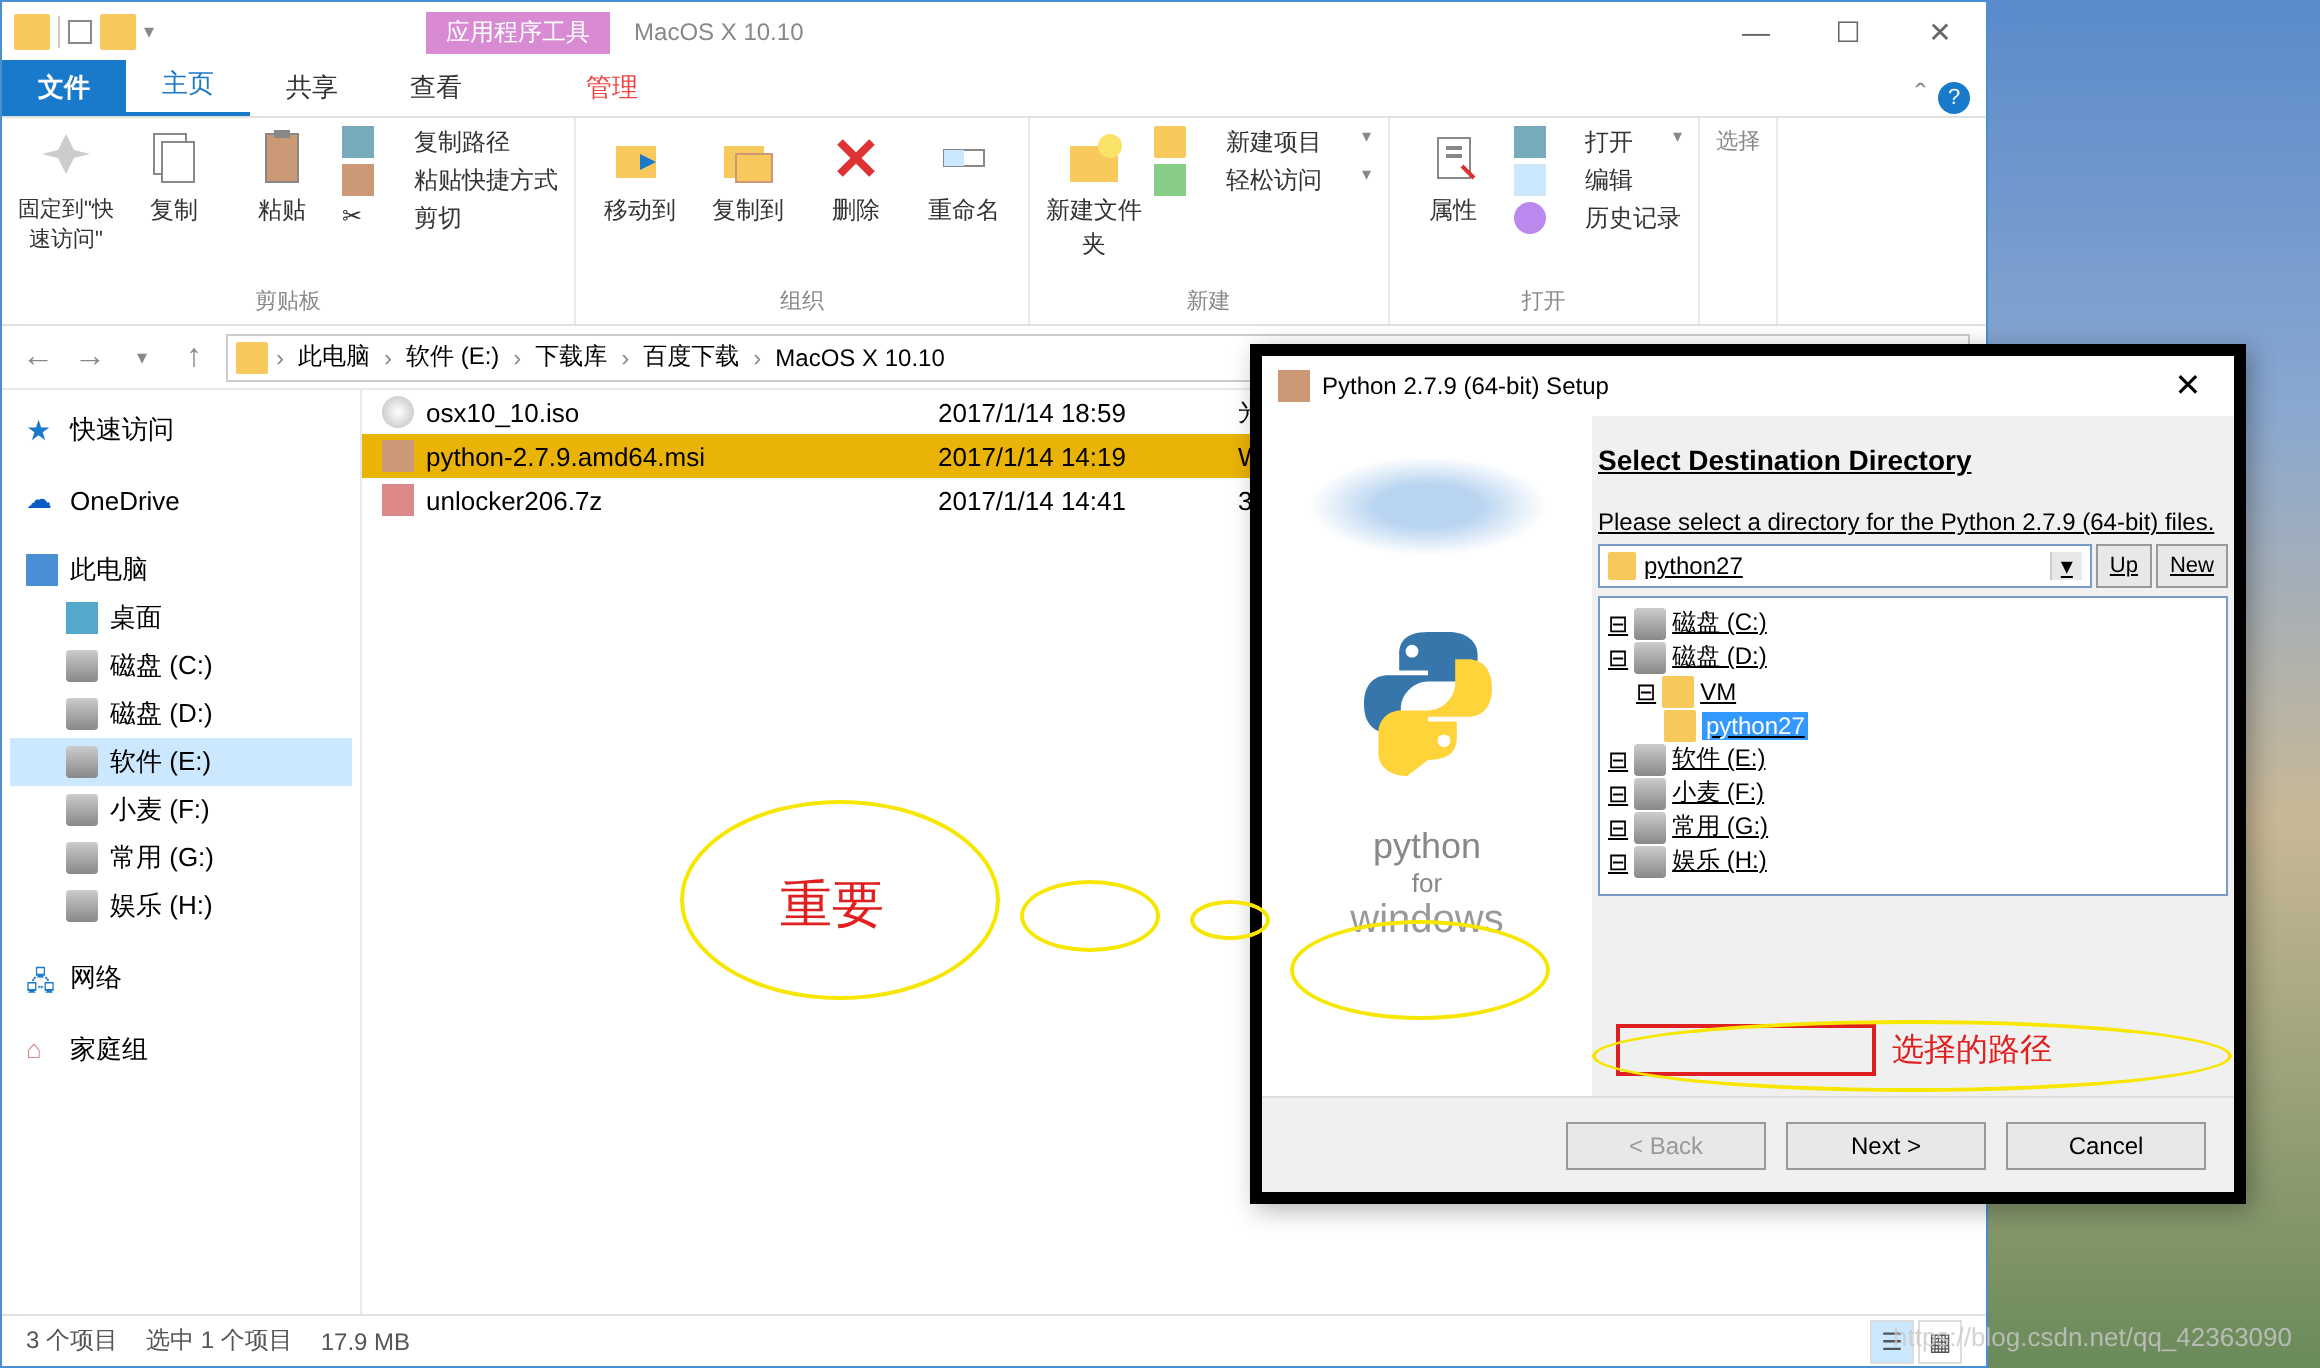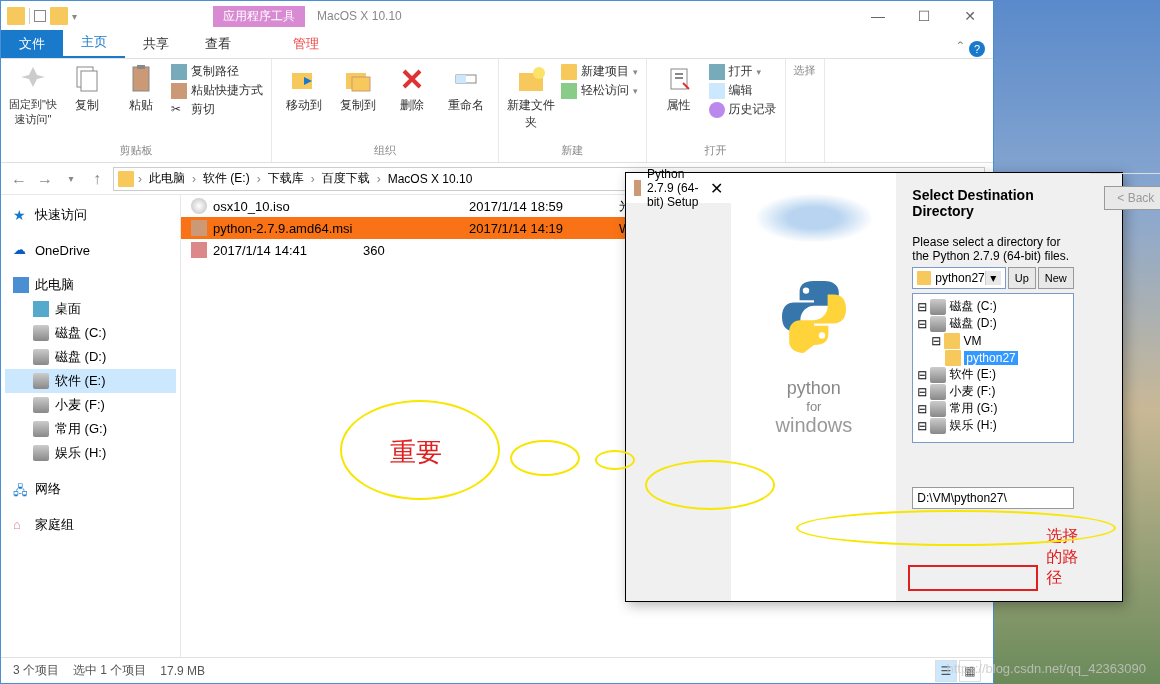--- a/index.html
+++ b/index.html
@@ -6,94 +6,94 @@
 body { width: 1160px; height: 684px; overflow: hidden; position: relative; background: linear-gradient(to bottom, #5a8acb 0%, #8aa8d0 30%, #c9b896 60%, #6a8a5a 100%); }
 .explorer { position: absolute; left: 0; top: 0; width: 994px; height: 684px; background: #fff; border: 1px solid #4a8fd4; display: flex; flex-direction: column; }
 .titlebar { height: 30px; background: #fff; display: flex; align-items: center; font-size: 12px; }
 .qat { display: flex; gap: 4px; padding: 0 6px; align-items: center; }
 .qat .ico { width: 18px; height: 18px; display: inline-block; }
 .titlebar .contextual { background: #d88ad3; color: #fff; padding: 2px 10px; font-size: 12px; margin-left: 130px; }
 .titlebar .title { margin-left: 12px; color: #888; }
 .winbtns { margin-left: auto; display: flex; }
 .winbtn { width: 46px; height: 30px; display: flex; align-items: center; justify-content: center; color: #666; font-size: 14px; }
 .tabs-row { height: 28px; display: flex; align-items: flex-end; border-bottom: 1px solid #e0e0e0; }
-.tab-file { background: #1979ca; color: #fff; padding: 5px 18px; font-size: 13px; }
+.tab-file { background: #1979ca; color: #fff; padding: 5px 18px; font-size: 13px; font-weight: bold; }
 .tab { padding: 5px 18px; font-size: 13px; color: #333; }
 .tab.active { border-bottom: 2px solid #1979ca; color: #1979ca; }
 .tab.context { color: #ef4444; margin-left: 26px; }
 .help-row { margin-left: auto; display: flex; align-items: center; padding-right: 8px; gap: 6px; }
 .help-ico { width: 16px; height: 16px; border-radius: 50%; background: #1979ca; color: #fff; font-size: 11px; display: flex; align-items: center; justify-content: center; }
 .ribbon { height: 104px; background: #fff; border-bottom: 1px solid #e0e0e0; display: flex; font-size: 12px; color: #333; }
 .ribbon-group { border-right: 1px solid #e8e8e8; padding: 4px 8px; display: flex; flex-direction: column; }
 .group-content { flex: 1; display: flex; gap: 6px; align-items: flex-start; }
 .group-label { text-align: center; font-size: 11px; color: #888; }
 .big-btn { display: flex; flex-direction: column; align-items: center; gap: 2px; width: 48px; text-align: center; }
 .big-ico { width: 32px; height: 32px; }
 .small-list { display: flex; flex-direction: column; gap: 2px; }
-.small-item { display: flex; align-items: center; gap: 4px; }
+.small-item { display: flex; gap: 20px; }
 .small-ico { width: 16px; height: 16px; }
 .addr-row { height: 32px; display: flex; align-items: center; padding: 0 8px; gap: 6px; background: #fff; border-bottom: 1px solid #e8e8e8; }
 .navbtn { width: 20px; height: 20px; display: flex; align-items: center; justify-content: center; color: #888; }
 .addr { flex: 1; border: 1px solid #ccc; height: 24px; display: flex; align-items: center; font-size: 12px; padding: 0 4px; gap: 4px; }
 .crumb { padding: 0 3px; }
 .crumb-sep { color: #888; }
 .content-row { flex: 1; display: flex; overflow: hidden; }
 .sidebar-nav { width: 180px; border-right: 1px solid #e8e8e8; padding: 8px 4px; font-size: 13px; }
 .nav-item { display: flex; align-items: center; gap: 6px; padding: 3px 8px; cursor: default; }
 .nav-item.sub { padding-left: 28px; }
 .nav-item.selected { background: #cce8ff; }
 .nav-ico { width: 16px; height: 16px; display: inline-block; flex-shrink:0;}
 .nav-spacer { height: 12px; }
 .filelist { flex: 1; display: flex; flex-direction: column; }
 .cols-header { display: flex; font-size: 12px; color: #555; border-bottom: 1px solid #eee; }
 .col { padding: 6px 10px; }
 .col-name { width: 280px; }
 .col-date { width: 150px; }
 .col-type { width: 80px; }
 .file-row { display: flex; font-size: 13px; align-items: center; height: 22px; position: relative; }
-.file-row.selected { background: #f97316; align-items: center; }
+.file-row.selected { background: #eab308; align-items: center; }
 .file-ico { width: 16px; height: 16px; margin: 0 6px 0 10px; }
 .file-name { width: 256px; }
 .file-date { width: 150px; }
 .file-type { width: 80px; }
 .statusbar { height: 26px; border-top: 1px solid #e0e0e0; display: flex; align-items: center; padding: 0 12px; font-size: 12px; color: #555; gap: 14px; }
 .statusbar .view-icons { margin-left: auto; display: flex; gap: 2px; }
 .view-ico { width: 22px; height: 22px; border: 1px solid #ddd; display:flex;align-items:center;justify-content:center;}
 .view-ico.active { background: #cce8ff; }
 .watermark { position: absolute; right: 14px; bottom: 8px; color: rgba(200,200,200,.8); font-size: 13px; }
 
-.setup-dialog { position: absolute; left: 625px; top: 172px; width: 498px; height: 430px; background: #f0f0f0; border: 1px solid #000000; box-shadow: 3px 3px 12px rgba(0,0,0,.3); display: flex; flex-direction: row; }
+.setup-dialog { position: absolute; left: 625px; top: 172px; width: 498px; height: 430px; background: #f0f0f0; border: 6px solid #000000; box-shadow: 3px 3px 12px rgba(0,0,0,.3); display: flex; flex-direction: column; }
 .setup-title { height: 30px; background: #fff; display: flex; align-items: center; padding: 0 8px; font-size: 12px; }
 .setup-close { margin-left: auto; width: 30px; text-align: center; font-size: 16px; }
 .setup-body { flex: 1; display: flex; }
 .setup-left { width: 165px; background: #fff; display: flex; flex-direction: column; align-items: center; justify-content: flex-start; padding-top: 20px; position: relative; }
 .abstract-shape { width: 120px; height: 50px; background: radial-gradient(ellipse at center, #b8d4f0 30%, transparent 70%); border-radius: 50%; }
 .python-logo { width: 80px; height: 80px; margin-top: 30px; }
 .python-text { color: #888; font-size: 18px; margin-top: 25px; }
 .python-for { font-size: 13px; color: #888; }
 .python-win { font-size: 20px; color: #999; font-weight: 300; }
 .yellow-blob { position: absolute; bottom: -30px; left: 40px; width: 130px; height: 130px; background: radial-gradient(ellipse, #ffd740 40%, transparent 75%); border-radius: 40%; z-index: -1; }
-.setup-right { flex: 1; padding: 14px 16px; font-size: 12px; position: relative; }
+.setup-right { flex: 1; padding: 14px 3px; font-size: 12px; position: relative; text-decoration: underline; }
 .setup-heading { font-weight: bold; font-size: 14px; margin-bottom: 16px; }
 .setup-desc { margin-bottom: 1px; }
 .combo-row { display: flex; margin-top: 4px; }
 .combo { flex: 1; border: 1px solid #7a9ac9; background: #fff; height: 22px; display: flex; align-items: center; padding: 0 4px; }
 .combo-ico { width: 14px; height: 14px; margin-right: 4px; }
 .combo-arrow { width: 16px; background: #e8e8e8; border-left: 1px solid #ccc; display:flex;align-items:center;justify-content:center;}
 .btn-small { border: 1px solid #999; background: #e8e8e8; padding: 0 6px; height: 22px; margin-left: 2px; font-size: 11px; display:flex;align-items:center;}
 .tree-box { border: 1px solid #7a9ac9; background: #fff; height: 150px; margin-top: 4px; padding: 4px; overflow: auto; }
 .tree-item { display: flex; align-items: center; gap: 3px; font-size: 12px; height: 17px; }
 .tree-indent1 { padding-left: 14px; }
 .tree-indent2 { padding-left: 28px; }
 .tree-selected { background: #3399ff; color: #fff; display: inline-block; padding: 0 2px; }
 .path-input { border: 1px solid #999; background: #fff; height: 22px; padding: 0 4px; margin-top: 44px; width: 100%; font-size: 12px; }
 .path-highlight-box { position: absolute; border: 2px solid #e02020; left: 12px; bottom: 10px; width: 130px; height: 26px; pointer-events: none;}
 .path-label-red { position: absolute; color: #e02020; font-size: 16px; left: 150px; bottom: 12px; }
 .setup-buttons { height: 48px; border-top: 1px solid #ddd; display: flex; align-items: center; justify-content: flex-end; gap: 10px; padding: 0 14px; }
-.btn { width: 64px; height: 24px; border: 1px solid #999; background: #e8e8e8; font-size: 12px; display:flex;align-items:center;justify-content:center;}
+.btn { width: 100px; height: 24px; border: 1px solid #999; background: #e8e8e8; font-size: 12px; display:flex;align-items:center;justify-content:center;}
 .btn.disabled { color: #999; }
 
 .annot-oval { position: absolute; border: 2px solid #f7e600; border-radius: 50%; pointer-events: none; z-index: 10; }
 .annot-text { position: absolute; color: #e02020; font-size: 26px; z-index: 11; pointer-events: none; }
 
 .drive-ico { background: linear-gradient(#ccc,#888); border-radius:2px; }
 .folder-ico { background: #f7c85c; border-radius: 1px; }
 .star-ico { color: #1979ca; font-size: 14px; }
 </style>
 </head>
@@ -342,20 +342,21 @@
         <span class="file-type">光盘</span>
       </div>
       <div class="file-row selected">
         <span class="file-ico" style="background:#c97;"></span>
         <span class="file-name">python-2.7.9.amd64.msi</span>
         <span class="file-date">2017/1/14 14:19</span>
         <span class="file-type">Win</span>
       </div>
       <div class="file-row">
         <span class="file-ico" style="background:#d88;"></span>
+        <span class="file-name">unlocker206.7z</span>
         <span class="file-date">2017/1/14 14:41</span>
         <span class="file-type">360</span>
       </div>
     </div>
   </div>
 
   <div class="statusbar">
     <span>3 个项目</span>
     <span>选中 1 个项目</span>
     <span>17.9 MB</span>
@@ -404,21 +405,20 @@
         <div class="tree-item tree-indent1">⊟<span class="small-ico folder-ico"></span><span>VM</span></div>
         <div class="tree-item tree-indent2">
             <span class="small-ico folder-ico"></span>
             <span class="tree-selected">python27</span>
           </div>
         <div class="tree-item">⊟<span class="small-ico drive-ico"></span><span>软件 (E:)</span></div>
         <div class="tree-item">⊟<span class="small-ico drive-ico"></span><span>小麦 (F:)</span></div>
         <div class="tree-item">⊟<span class="small-ico drive-ico"></span><span>常用 (G:)</span></div>
         <div class="tree-item">⊟<span class="small-ico drive-ico"></span><span>娱乐 (H:)</span></div>
       </div>
-      <input class="path-input" value="D:\VM\python27\" style="">
       <div class="path-highlight-box"></div>
       <div class="path-label-red">选择的路径</div>
     </div>
   </div>
   <div class="setup-buttons">
     <div class="btn disabled">&lt; Back</div>
     <div class="btn">Next &gt;</div>
     <div class="btn">Cancel</div>
   </div>
 </div>

